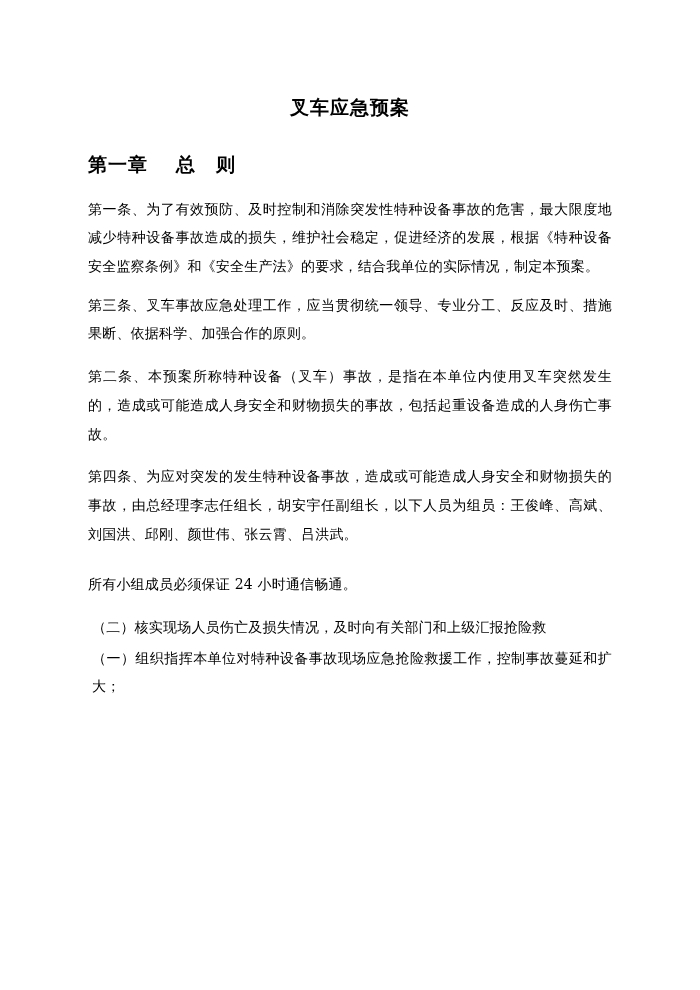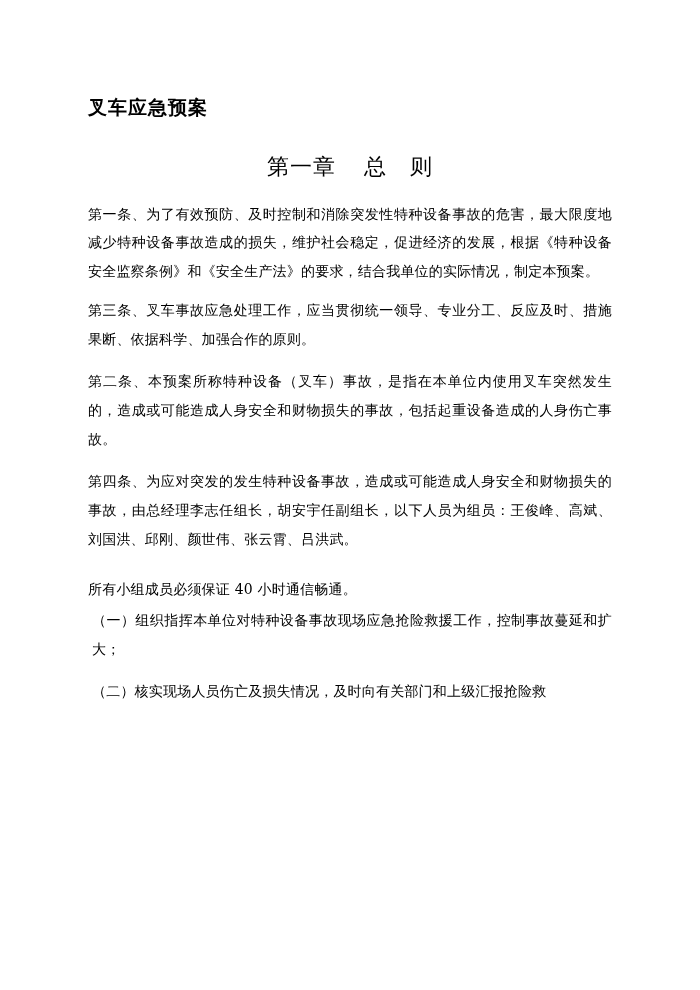--- a/index.html
+++ b/index.html
@@ -15,31 +15,30 @@
     overflow: hidden;
   }
   .page {
     position: relative;
     width: 700px;
     height: 990px;
     box-sizing: border-box;
     padding: 78px 88px 40px 88px;
   }
   .doc-title {
-    text-align: left;
+    text-align: center;
     font-size: 19px;
     font-weight: bold;
     letter-spacing: 1px;
     margin: 14px 0 0 0;
     line-height: 1.6;
   }
   .chapter-heading {
-    text-align: center;
-    font-size: 22px;
-    font-weight: normal;
+    font-size: 19px;
+    font-weight: bold;
     letter-spacing: 1px;
     margin: 26px 0 0 0;
     line-height: 1.7;
   }
   .chapter-heading .gap {
     display: inline-block;
     width: 28px;
   }
   .chapter-heading .gap-sm {
     display: inline-block;
@@ -79,20 +78,20 @@
 
   <p class="body-para tight">第三条、叉车事故应急处理工作，应当贯彻统一领导、专业分工、反应及时、措施果断、依据科学、加强合作的原则。</p>
 
   <p class="body-para">第二条、本预案所称特种设备（叉车）事故，是指在本单位内使用叉车突然发生的，造成或可能造成人身安全和财物损失的事故，包括起重设备造成的人身伤亡事故。</p>
 
 
   <p class="body-para">第四条、为应对突发的发生特种设备事故，造成或可能造成人身安全和财物损失的事故，由总经理李志任组长，胡安宇任副组长，以下人员为组员：王俊峰、高斌、刘国洪、邱刚、颜世伟、张云霄、吕洪武。</p>
 
   <div class="spacer-sm"></div>
 
-  <p class="body-para">所有小组成员必须保证 40 小时通信畅通。</p>
+  <p class="body-para">所有小组成员必须保证 24 小时通信畅通。</p>
 
 
+  <p class="body-para indent1">（二）核实现场人员伤亡及损失情况，及时向有关部门和上级汇报抢险救</p>
+
   <p class="body-para tight indent1">（一）组织指挥本单位对特种设备事故现场应急抢险救援工作，控制事故蔓延和扩大；</p>
-
-  <p class="body-para indent1">（二）核实现场人员伤亡及损失情况，及时向有关部门和上级汇报抢险救</p>
 
 </div>
 
 </body></html>

